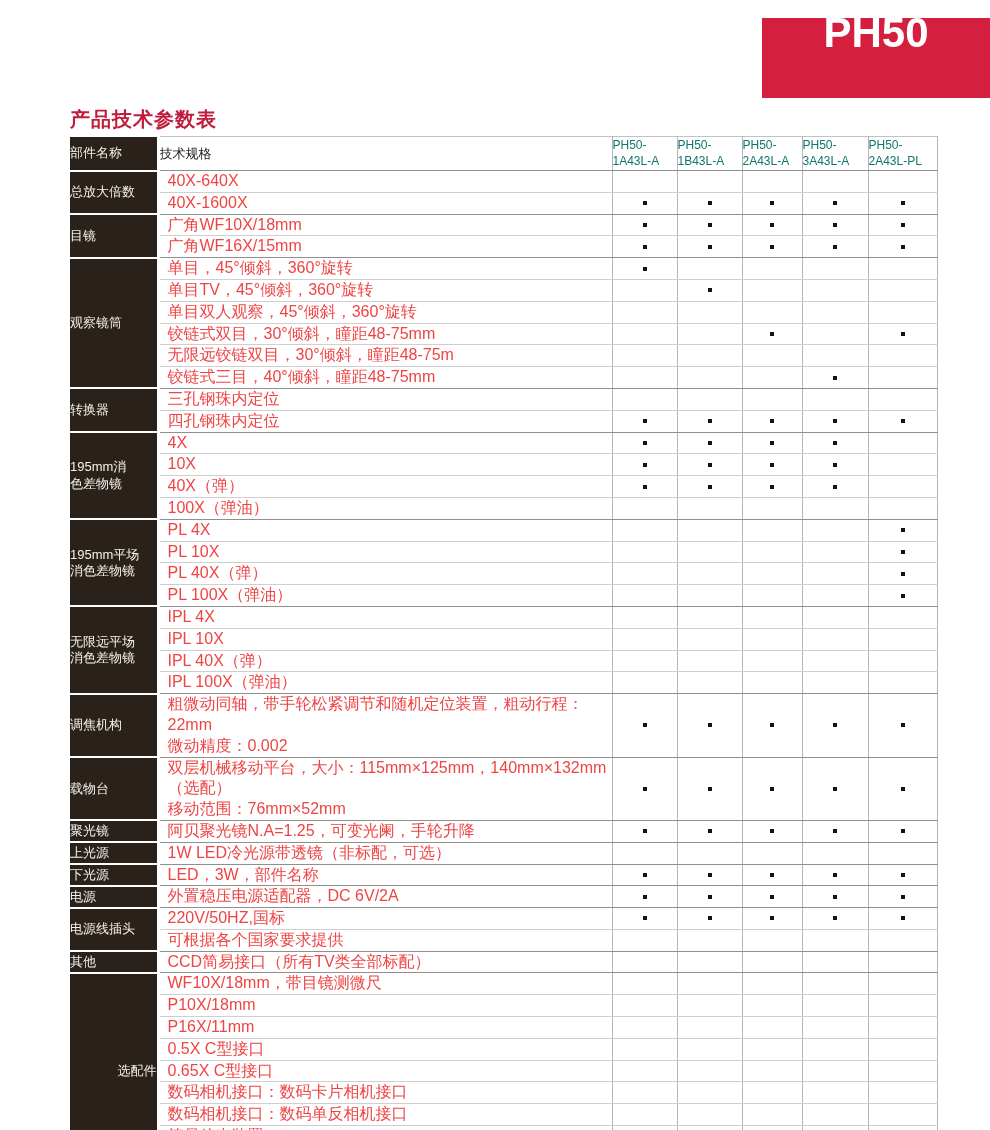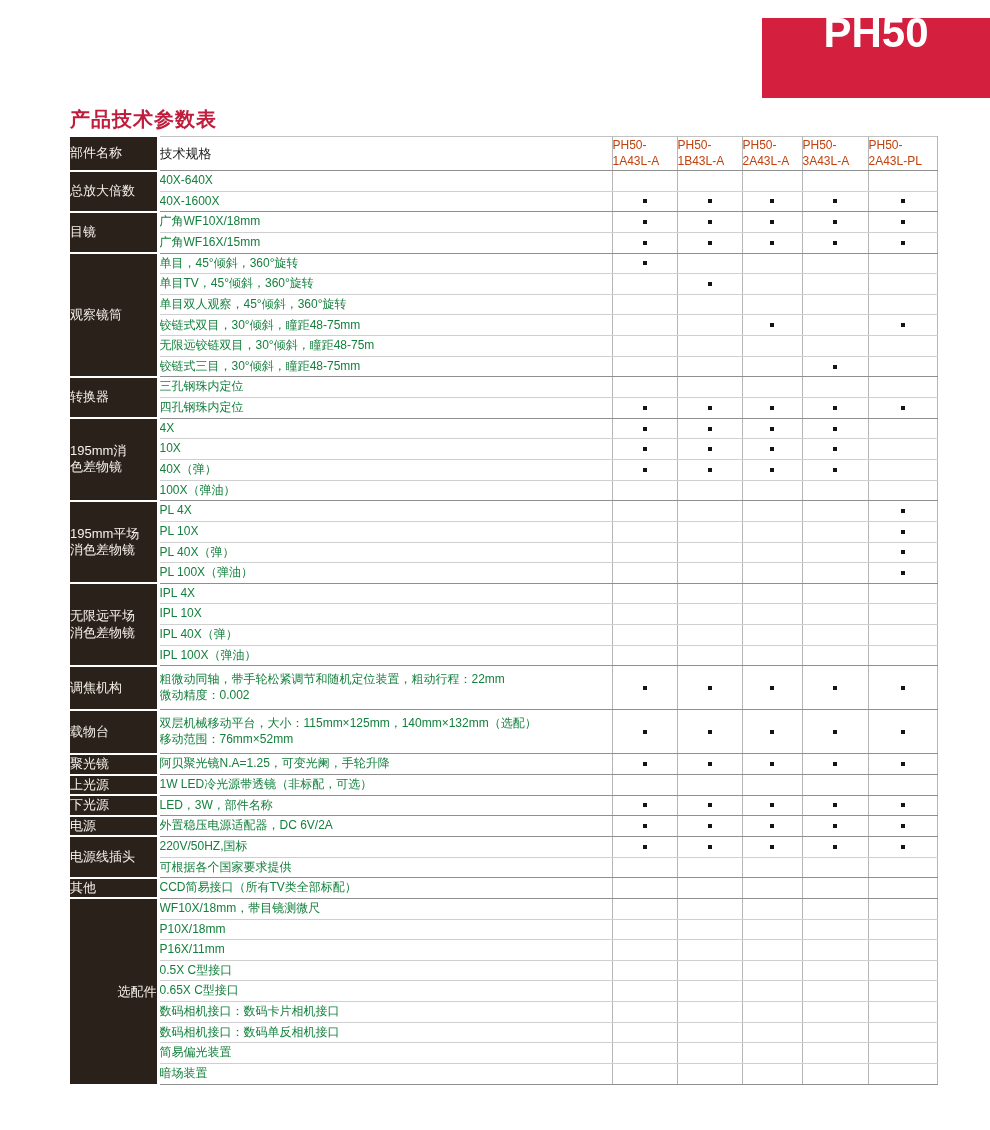--- a/index.html
+++ b/index.html
@@ -35,25 +35,25 @@
     background:#2b211b;color:#f4f1ea;font-size:13px;
     padding-left:9px;border-right:3px solid #ffffff;border-bottom:2px solid #ffffff;
     white-space:pre-line;line-height:1.25;
   }
   .dark.glast{border-bottom:none;text-align:right;}
   .spec-h{
     font-size:13px;color:#1c1c1c;padding-left:8px;
     border-top:1px solid #c2c2c2;border-bottom:1px solid #8f8f8f;border-right:1px solid #b5b5b5;
   }
   .model-h{
-    font-size:12px;color:#c2410c;padding-left:5px;white-space:pre-line;line-height:1.3;
+    font-size:12px;color:#0f766e;padding-left:5px;white-space:pre-line;line-height:1.3;
     border-top:1px solid #c2c2c2;border-bottom:1px solid #8f8f8f;border-right:1px solid #b5b5b5;
   }
   td.spec{
-    font-size:12px;color:#15803d;padding-left:0;white-space:pre-line;line-height:1.3;
+    font-size:16px;color:#ef4444;padding-left:8px;white-space:pre-line;line-height:1.3;
     border-bottom:1px solid #cfcfcf;border-right:1px solid #b5b5b5;
   }
   td.mark{
     border-bottom:1px solid #cfcfcf;border-right:1px solid #b5b5b5;
   }
   td.gend{border-bottom:1px solid #8f8f8f;}
   .dot{width:4px;height:4px;background:#141414;margin:0 auto;}
 </style>
 </head>
 <body>
@@ -198,21 +198,21 @@
       </tr>
       <tr class="r">
         <td class="spec">无限远铰链双目，30°倾斜，瞳距48-75m</td>
         <td class="mark"></td>
         <td class="mark"></td>
         <td class="mark"></td>
         <td class="mark"></td>
         <td class="mark"></td>
       </tr>
       <tr class="r">
-        <td class="spec gend">铰链式三目，30°倾斜，瞳距48-75mm</td>
+        <td class="spec gend">铰链式三目，40°倾斜，瞳距48-75mm</td>
         <td class="mark gend"></td>
         <td class="mark gend"></td>
         <td class="mark gend"></td>
         <td class="mark gend">
           <div class="dot"></div>
         </td>
         <td class="mark gend"></td>
       </tr>
       <tr class="r">
         <td class="dark" rowspan="2">转换器</td>

